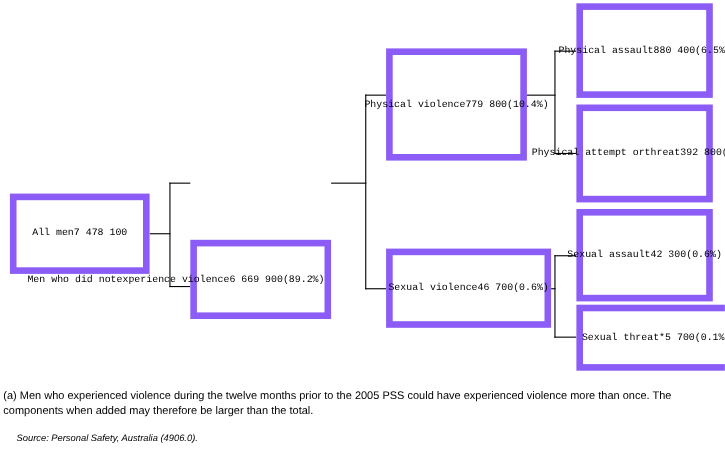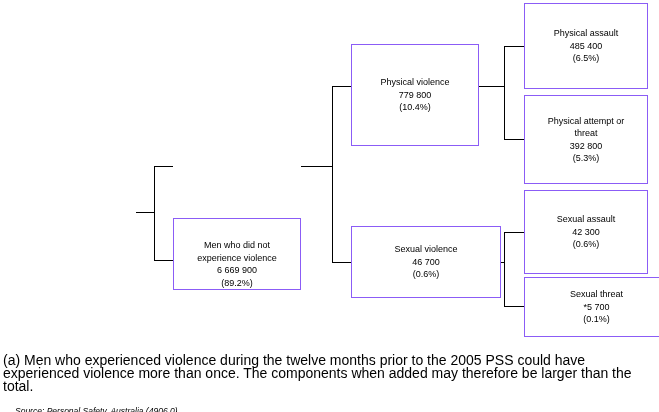--- a/index.html
+++ b/index.html
@@ -21,30 +21,31 @@
     position: absolute;
     left: 0;
     top: 0;
     width: 659px;
     height: 345px;
   }
 
   .node-box {
     position: absolute;
     box-sizing: border-box;
-    border: 1px solid #8b5cf6;
+    border: 6px solid #8b5cf6;
     background: #ffffff;
     display: flex;
-    flex-direction: column;
+    flex-direction: row;
     align-items: center;
     justify-content: center;
     text-align: center;
     font-size: 9px;
     line-height: 12.5px;
     z-index: 2;
+    font-family: Liberation Mono, monospace;
   }
   .node-box .node-line {
     display: block;
     white-space: nowrap;
   }
 
   
   #node-all-men      { left: 9px;   top: 176px; width: 127px; height: 73px; }
 
   
@@ -95,21 +96,21 @@
   #conn4-bottom { left: 504px; top: 306px; width: 20px; }
 
   
   #footnotes {
     position: absolute;
     left: 3px;
     top: 354px;
     width: 650px;
   }
   #footnote-a {
-    font-size: 14px;
+    font-size: 10px;
     line-height: 13px;
     margin: 0 0 12px 0;
   }
   #source-note {
     font-size: 8.5px;
     font-style: italic;
     line-height: 13px;
     margin: 12px;
   }
 </style>
@@ -131,20 +132,24 @@
   <div class="conn h" id="conn3-stub"></div>
   <div class="conn v" id="conn3-riser"></div>
   <div class="conn h" id="conn3-top"></div>
   <div class="conn h" id="conn3-bottom"></div>
 
   <div class="conn h" id="conn4-stub"></div>
   <div class="conn v" id="conn4-riser"></div>
   <div class="conn h" id="conn4-top"></div>
   <div class="conn h" id="conn4-bottom"></div>
 
+  <div class="node-box" id="node-all-men">
+    <span class="node-line">All men</span>
+    <span class="node-line">7 478 100</span>
+  </div>
 
 
   <div class="node-box" id="node-not-experienced">
     <span class="node-line">Men who did not</span>
     <span class="node-line">experience violence</span>
     <span class="node-line">6 669 900</span>
     <span class="node-line">(89.2%)</span>
   </div>
 
   <div class="node-box" id="node-physical-violence">
@@ -154,21 +159,21 @@
   </div>
 
   <div class="node-box" id="node-sexual-violence">
     <span class="node-line">Sexual violence</span>
     <span class="node-line">46 700</span>
     <span class="node-line">(0.6%)</span>
   </div>
 
   <div class="node-box" id="node-physical-assault">
     <span class="node-line">Physical assault</span>
-    <span class="node-line">485 400</span>
+    <span class="node-line">880 400</span>
     <span class="node-line">(6.5%)</span>
   </div>
 
   <div class="node-box" id="node-physical-attempt">
     <span class="node-line">Physical attempt or</span>
     <span class="node-line">threat</span>
     <span class="node-line">392 800</span>
     <span class="node-line">(5.3%)</span>
   </div>
 

